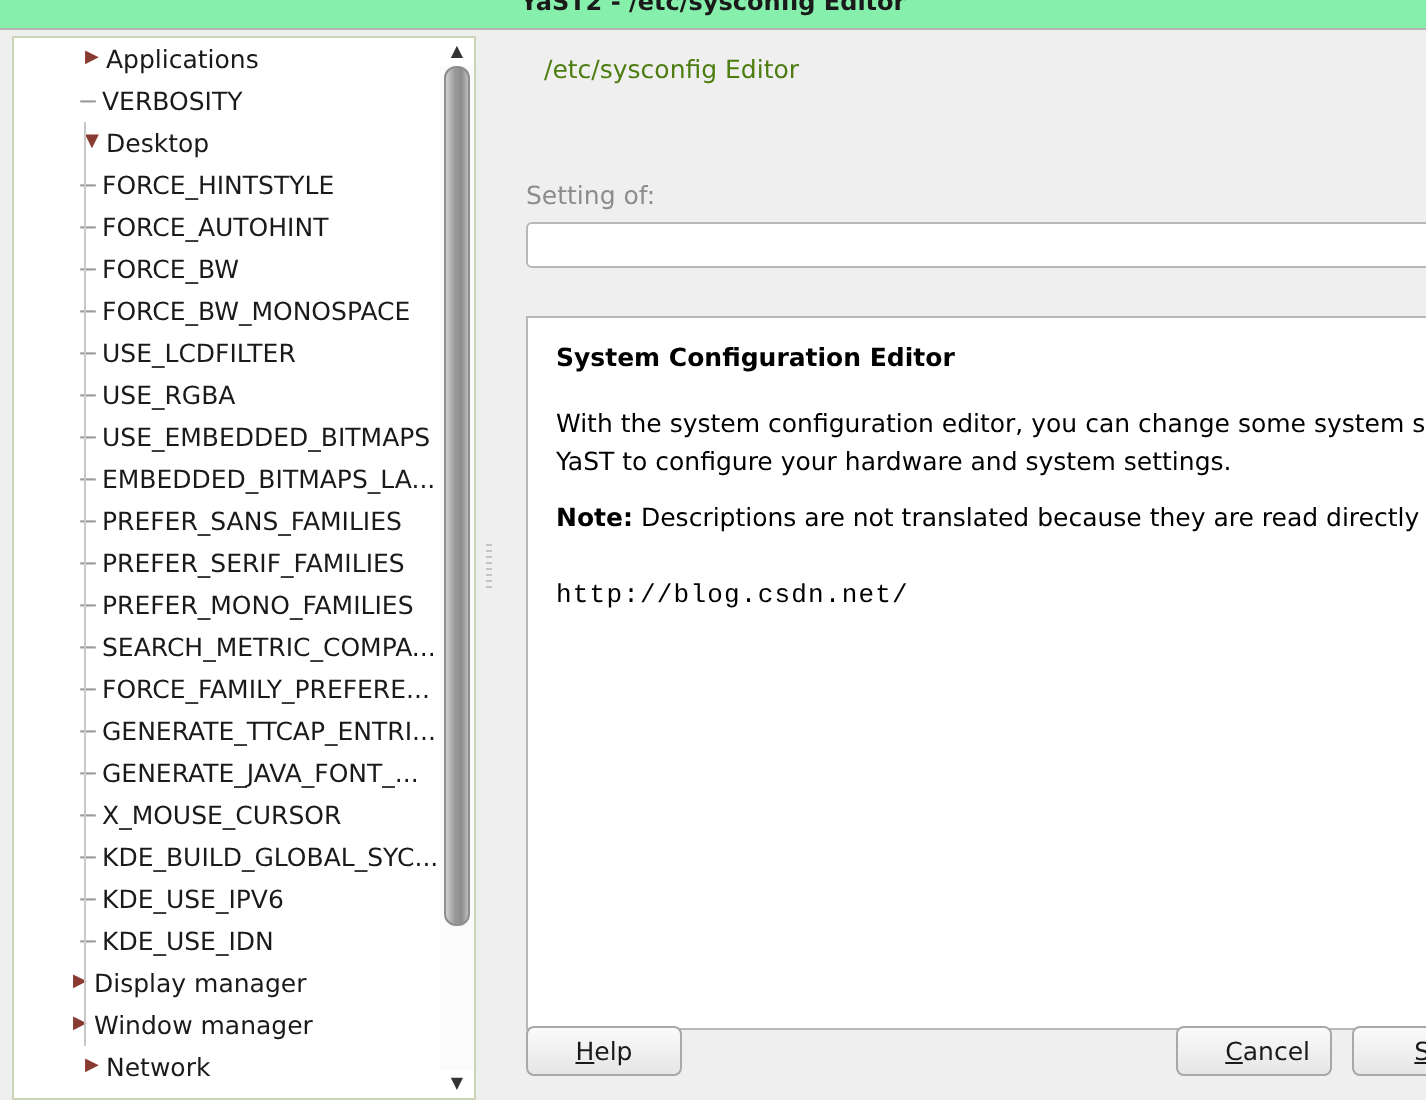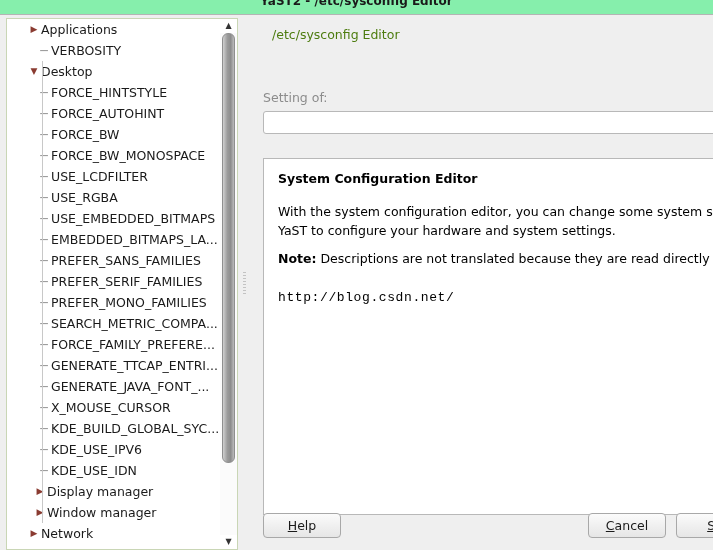--- a/index.html
+++ b/index.html
@@ -80,21 +80,21 @@
     width: 14px;
     text-align: center;
     vertical-align: top;
     color: #9a9a9a;
     line-height: 21px;
   }
   .tree-row .lbl {
     display: inline-block;
     vertical-align: top;
   }
-  .lvl0 { padding-left: 20px; }
+  .lvl0 { padding-left: 8px; margin-left: 24px; }
   .lvl1 { padding-left: 26px; }
   .lvl2 { padding-left: 30px; }
   
   .guide {
     position: absolute;
     left: 35px;
     top: 0;
     bottom: 0;
     width: 1px;
     background: #c8c8c8;
@@ -256,21 +256,21 @@
     font-size: 12.5px;
     color: #1a1a1a;
     text-align: center;
     line-height: 23px;
     cursor: default;
     padding: 0 10px;
     white-space: nowrap;
   }
   .btn u { text-decoration: underline; }
   #help-button   { left: 13px;  top: 495px; width: 78px; }
-  #cancel-button { left: 338px; top: 495px; width: 78px; }
+  #cancel-button { left: 338px; top: 495px; width: 78px; text-align: right; }
   #set-button    { left: 426px; top: 495px; width: 78px; }
 </style>
 </head>
 <body>
 
 <div id="titlebar">
   <div class="title-text">YaST2 - /etc/sysconfig Editor</div>
 </div>
 
 <div id="left-panel">

